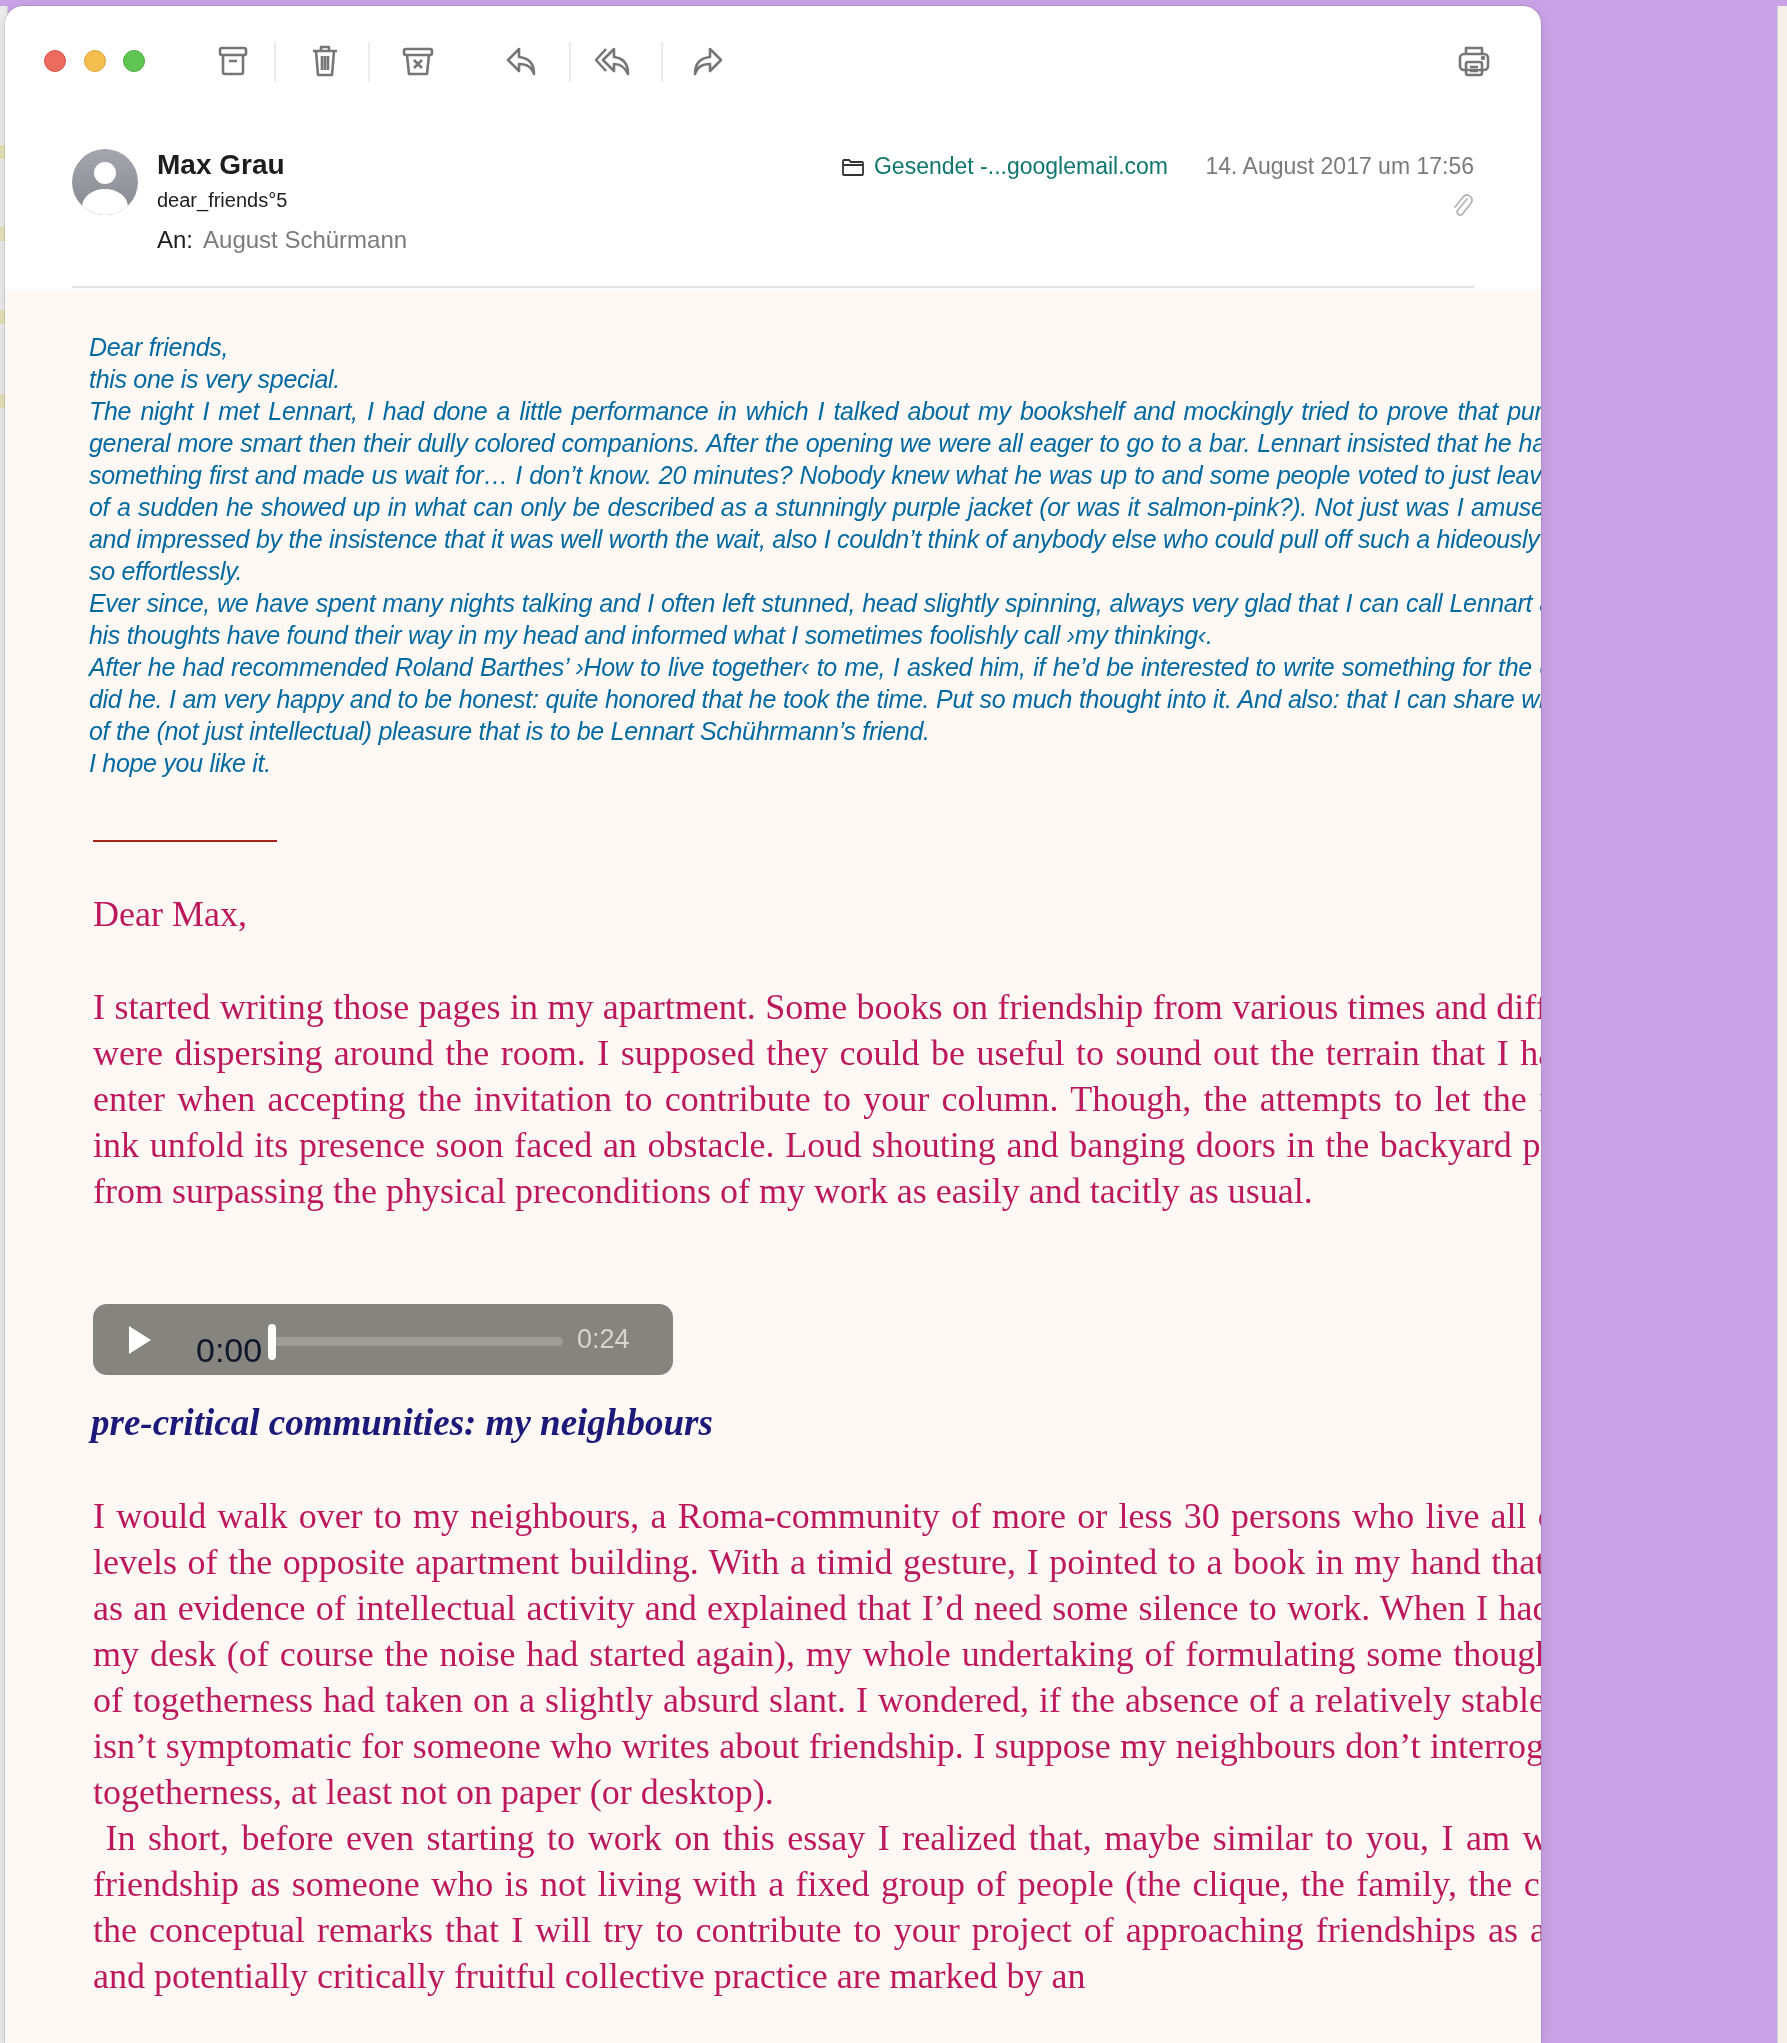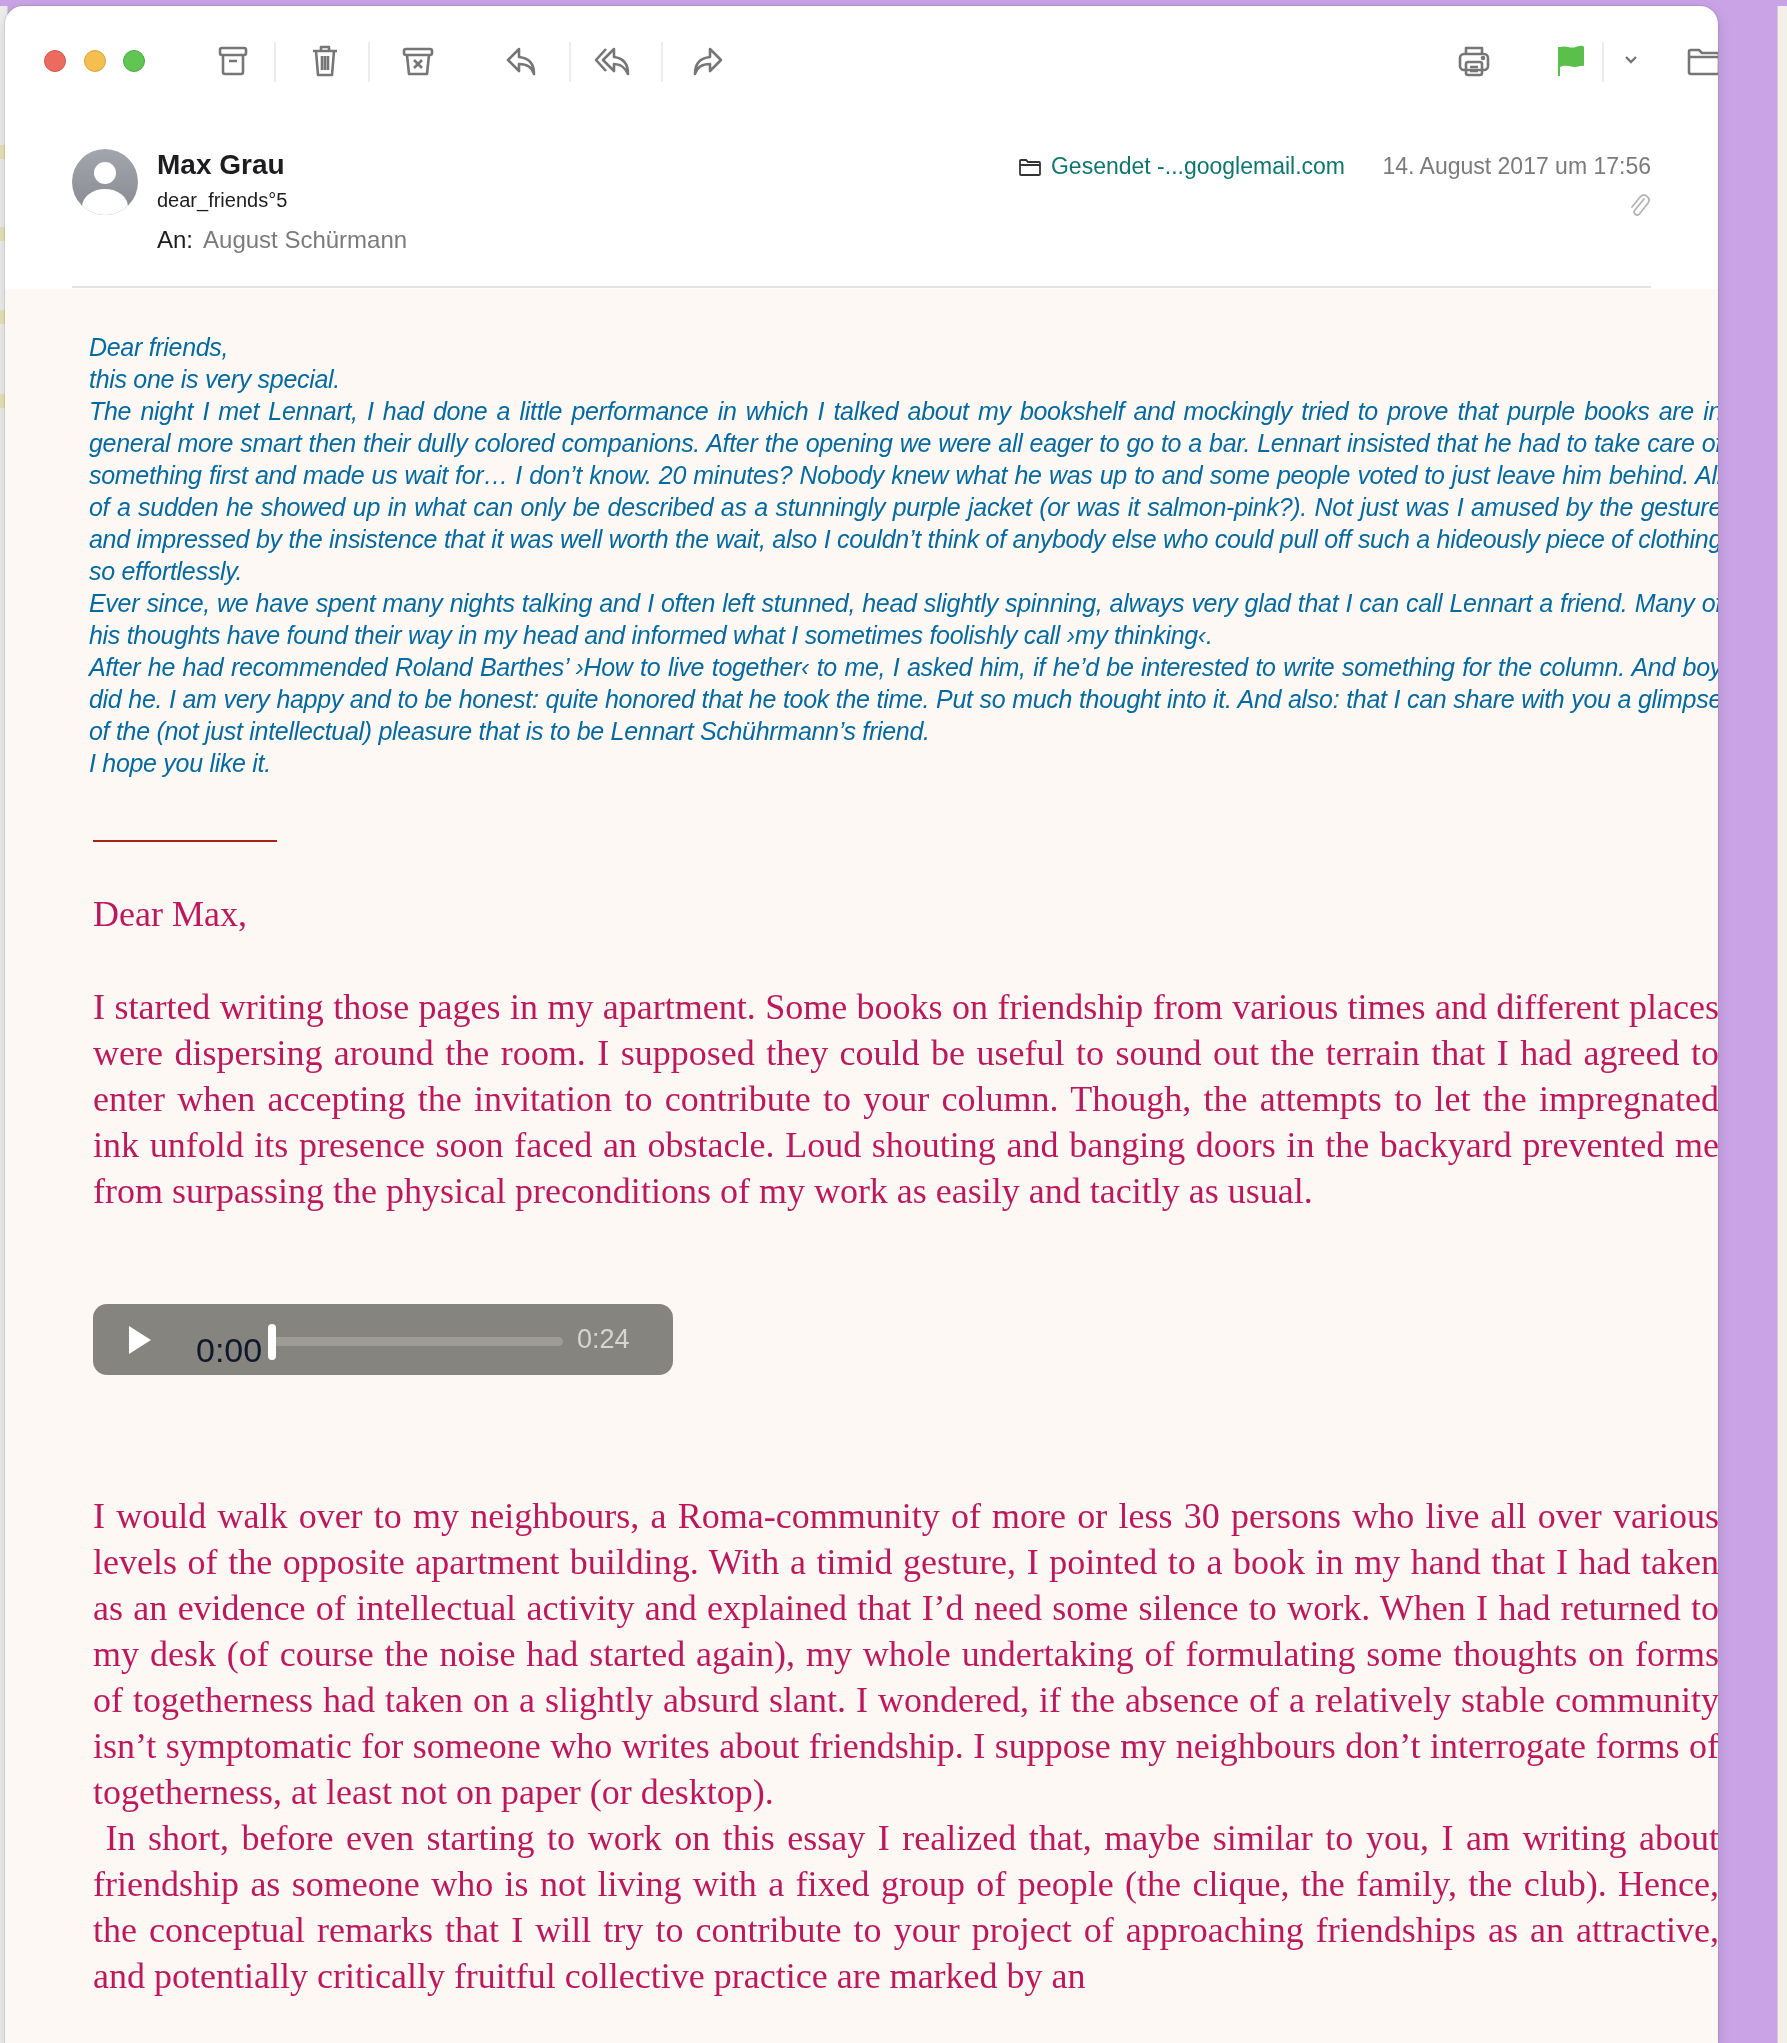--- a/index.html
+++ b/index.html
@@ -15,21 +15,21 @@
     background: #ececec;
     border-right: 1px solid #cfcfcf;
   }
   .bg-window-left .row { position: absolute; left: 0; width: 8px; height: 14px; background: #e6e2b8; }
   .bg-window-right {
     position: absolute; right: 0; top: 6px; width: 10px; height: 2038px;
     background: #f4efe9;
     border-left: 1px solid #cfcfcf;
   }
   .window {
-    position: absolute; left: 5px; top: 6px; width: 1713px; height: 2038px;
+    position: absolute; left: 5px; top: 6px; width: 1536px; height: 2038px;
     background: #ffffff;
     border-top-left-radius: 18px; border-top-right-radius: 18px;
     overflow: hidden;
     box-shadow: 0 0 0 1px rgba(0,0,0,0.08), 0 4px 14px rgba(0,0,0,0.12);
   }
   
   .toolbar { position: absolute; left: 0; top: 0; width: 100%; height: 103px; }
   .traffic { position: absolute; top: 44px; width: 22px; height: 22px; border-radius: 50%; }
   .traffic.close { left: 39px; background: #ec6a5e; border: 1px solid #d45648; }
   .traffic.min { left: 79px; background: #f4bf4f; border: 1px solid #d9a23a; }
@@ -220,20 +220,21 @@
     <div class="letter para1">I started writing those pages in my apartment. Some books on friendship from various times and different places were dispersing around the room. I supposed they could be useful to sound out the terrain that I had agreed to enter when accepting the invitation to contribute to your column. Though, the attempts to let the impregnated ink unfold its presence soon faced an obstacle. Loud shouting and banging doors in the backyard prevented me from surpassing the physical preconditions of my work as easily and tacitly as usual.</div>
 
     <div class="player">
       <div class="play"></div>
       <div class="t0">0:00</div>
       <div class="track"></div>
       <div class="knob" id="audio-knob" style="left: 175px;"></div>
       <div class="t1">0:24</div>
     </div>
 
+    <div class="section-title">pre-critical communities: my neighbours</div>
 
     <div class="letter para2">
       <p>I would walk over to my neighbours, a Roma-community of more or less 30 persons who live all over various levels of the opposite apartment building. With a timid gesture, I pointed to a book in my hand that I had taken as an evidence of intellectual activity and explained that I’d need some silence to work. When I had returned to my desk (of course the noise had started again), my whole undertaking of formulating some thoughts on forms of togetherness had taken on a slightly absurd slant. I wondered, if the absence of a relatively stable community isn’t symptomatic for someone who writes about friendship. I suppose my neighbours don’t interrogate forms of togetherness, at least not on paper (or desktop).</p>
       <p style="white-space: pre-wrap;"> In short, before even starting to work on this essay I realized that, maybe similar to you, I am writing about friendship as someone who is not living with a fixed group of people (the clique, the family, the club). Hence, the conceptual remarks that I will try to contribute to your project of approaching friendships as an attractive, and potentially critically fruitful collective practice are marked by an</p>
     </div>
   </div>
 </div>
 
 
 </body></html>

